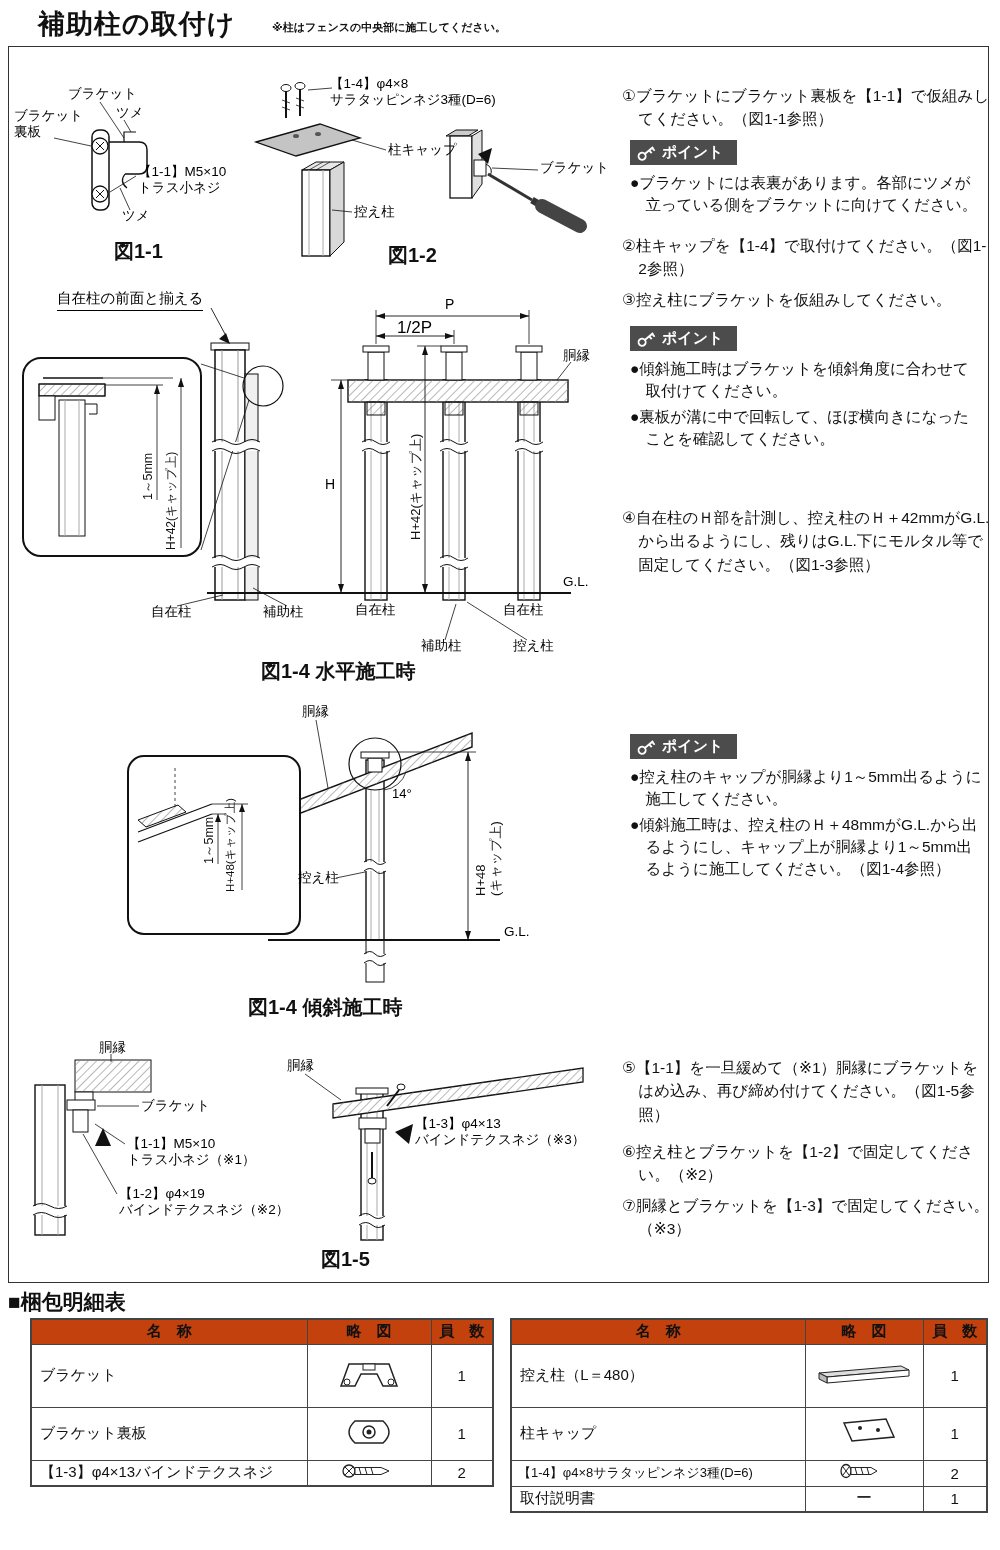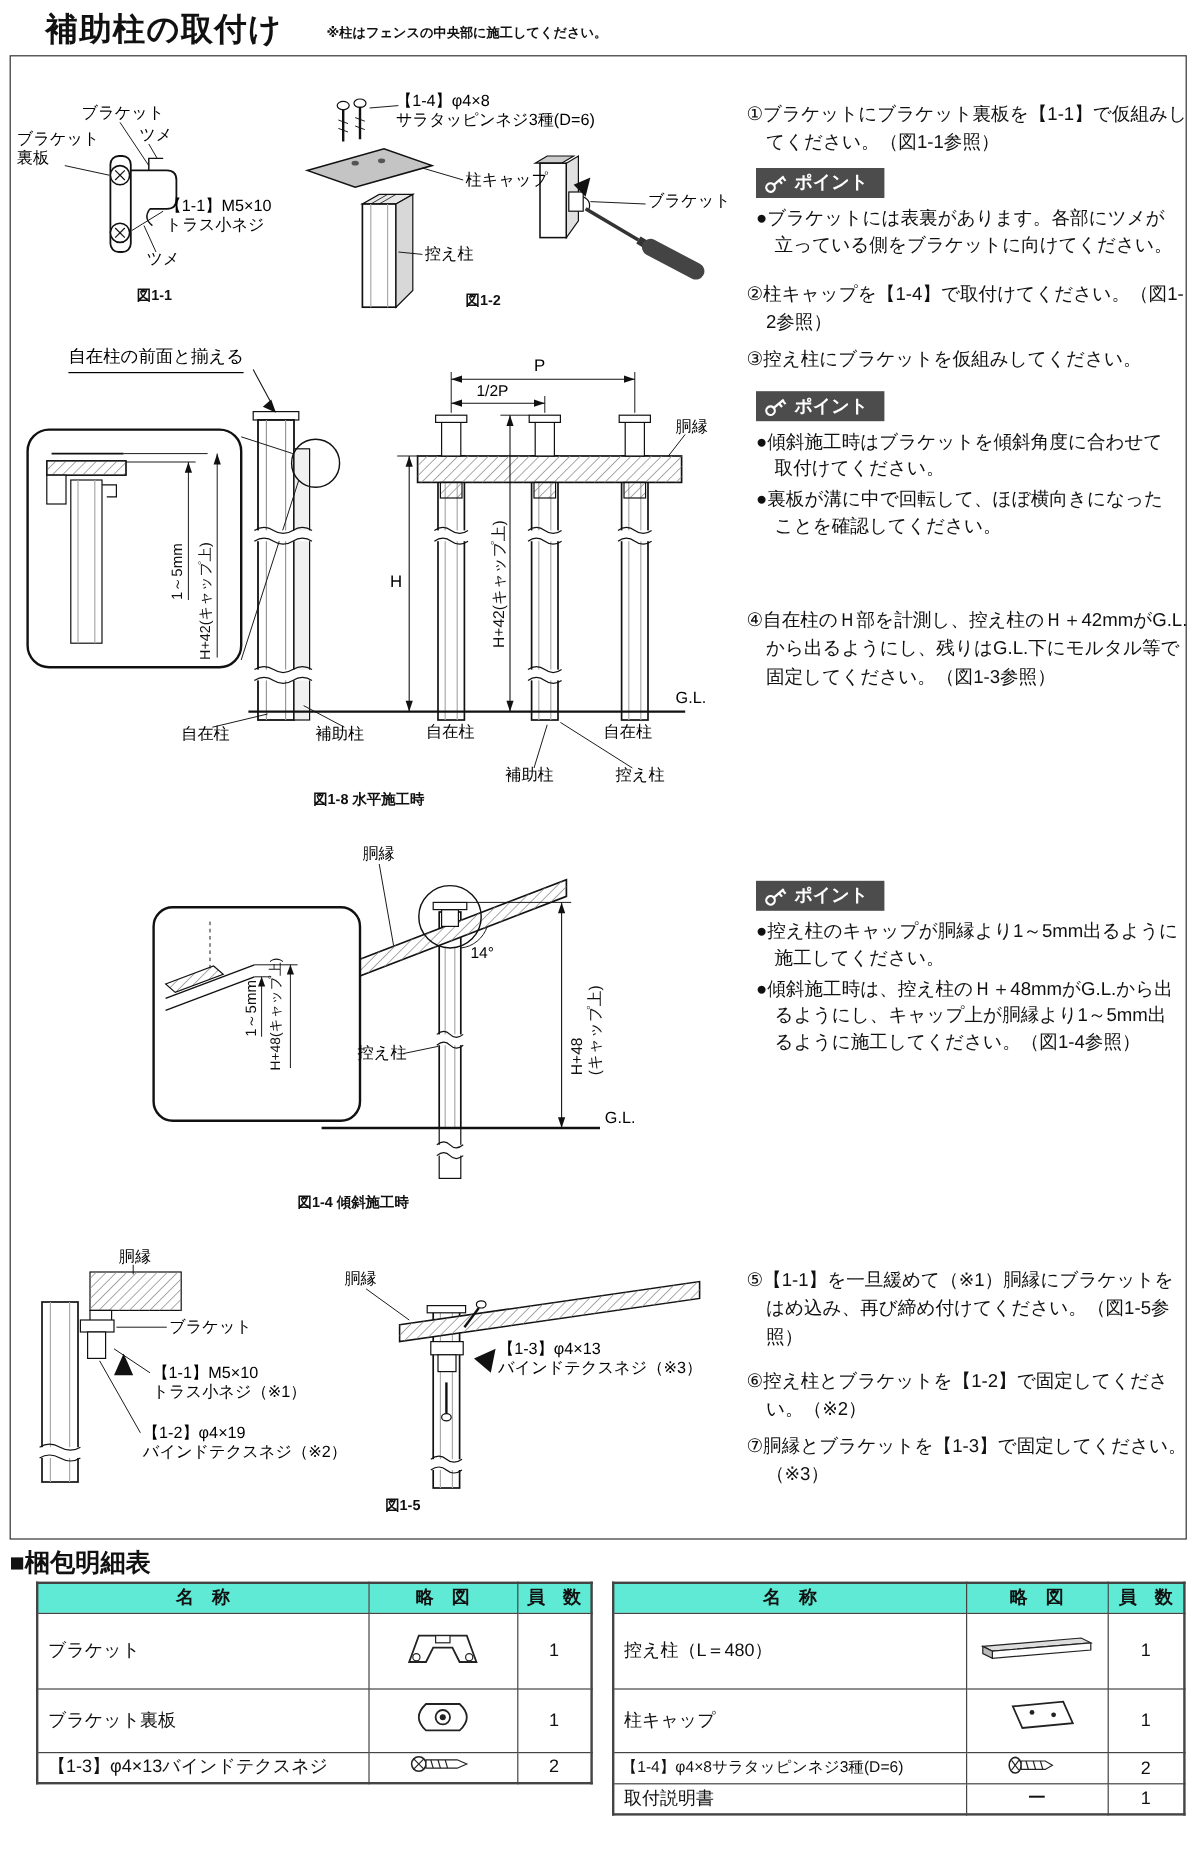--- a/index.html
+++ b/index.html
@@ -4,33 +4,33 @@
 <style>
   *{margin:0;padding:0;box-sizing:border-box}
   body{width:1000px;height:1550px;position:relative;background:#fff;color:#111;
        font-family:"Liberation Sans","DejaVu Sans",sans-serif;overflow:hidden}
   .pagetitle{position:absolute;left:38px;top:6px;font-size:27px;font-weight:bold;letter-spacing:1px}
   .subtitle{position:absolute;left:272px;top:20px;font-size:11px;font-weight:bold}
   .frame{position:absolute;left:8px;top:46px;width:981px;height:1237px;border:1px solid #333}
   .fig{position:absolute}
   .fig svg{position:absolute;left:0;top:0}
   .lbl{position:absolute;font-size:13.5px;line-height:1.22;white-space:pre-line;color:#000}
-  .cap{position:absolute;font-weight:bold;font-size:12px;white-space:nowrap}
+  .cap{position:absolute;font-weight:bold;font-size:20px;white-space:nowrap}
   .rot{position:absolute;transform-origin:0 0;transform:rotate(-90deg);font-size:12.5px;line-height:1.15;white-space:pre-line}
   .underl{border-bottom:1.3px solid #000;padding-bottom:2px}
   .step{position:absolute;font-size:15.5px;line-height:1.5;padding-left:1.05em;text-indent:-1.05em}
   .pbar{position:absolute;display:flex;align-items:center;gap:5px;background:#4c4c4c;color:#fff;
         font-weight:bold;font-size:15px;height:25px;padding:0 14px 0 5px}
   .pbar svg{width:22px;height:22px;flex:0 0 auto}
   .pitems{position:absolute}
   .bul{font-size:15.5px;line-height:1.42;padding-left:1em;text-indent:-1em;margin-bottom:4px}
   .packhead{position:absolute;left:8px;top:1288px;font-size:21px;font-weight:bold}
   table.pack{position:absolute;border-collapse:collapse;table-layout:fixed;border:2px solid #444;background:#fff}
   .pack th,.pack td{border:1px solid #444}
-  .pack th{background:#5eead4;font-size:15px;height:25px;font-weight:bold;text-align:center}
+  .pack th{background:#c2410c;font-size:15px;height:25px;font-weight:bold;text-align:center}
   .pack td.nm{font-size:15px;padding-left:8px}
   .pack td.nm.small{font-size:13px;padding-left:6px}
   .pack td.sk{text-align:center;vertical-align:middle}
   .pack td.qt{text-align:center;font-size:15px}
   tr.r-tall td{height:63px}
   tr.r-mid td{height:53px}
   tr.r-sm td{height:26px}
 </style>
 </head>
 <body>
@@ -213,34 +213,34 @@
     <polygon points="410,305 407,296 413,296" fill="#111"></polygon>
 
     <line x1="556" y1="74" x2="542" y2="92" stroke="#111" stroke-width="0.8"></line>
     <line x1="162" y1="318" x2="208" y2="307" stroke="#111" stroke-width="0.8"></line>
     <line x1="272" y1="318" x2="238" y2="300" stroke="#111" stroke-width="0.8"></line>
     <line x1="430" y1="352" x2="441" y2="316" stroke="#111" stroke-width="0.8"></line>
     <line x1="512" y1="352" x2="452" y2="314" stroke="#111" stroke-width="0.8"></line>
   </svg>
   <div class="lbl underl" style="left:42px;top:2px;font-size:14.5px">自在柱の前面と揃える</div>
   <div class="lbl" style="left:430px;top:8px;font-size:14px">P</div>
-  <div class="lbl" style="left:382px;top:30px;font-size:13px">1/2P</div>
+  <div class="lbl" style="left:382px;top:30px;font-size:17px">1/2P</div>
   <div class="lbl" style="left:548px;top:60px">胴縁</div>
   <div class="lbl" style="left:310px;top:188px;font-size:14px">H</div>
   <div class="lbl" style="left:548px;top:286px">G.L.</div>
   <div class="rot" style="left:126px;top:212px">1～5mm</div>
   <div class="rot" style="left:150px;top:262px;font-size:12px">H+42(キャップ上)</div>
   <div class="rot" style="left:394px;top:252px;font-size:13px">H+42(キャップ上)</div>
   <div class="lbl" style="left:136px;top:316px">自在柱</div>
   <div class="lbl" style="left:248px;top:316px">補助柱</div>
   <div class="lbl" style="left:340px;top:314px">自在柱</div>
   <div class="lbl" style="left:488px;top:314px">自在柱</div>
   <div class="lbl" style="left:406px;top:350px">補助柱</div>
   <div class="lbl" style="left:498px;top:350px">控え柱</div>
-  <div class="cap" style="left:246px;top:370px">図1-8 水平施工時</div>
+  <div class="cap" style="left:246px;top:370px">図1-4 水平施工時</div>
 </div>
 
 <div class="fig" style="left:120px;top:700px;width:530px;height:315px">
   <svg width="530" height="315" viewBox="0 0 530 315">
     <defs>
       <pattern id="h4" width="6" height="6" patternUnits="userSpaceOnUse" patternTransform="rotate(45)">
         <line x1="0" y1="0" x2="0" y2="6" stroke="#888" stroke-width="1.2"></line>
       </pattern>
     </defs>
 

